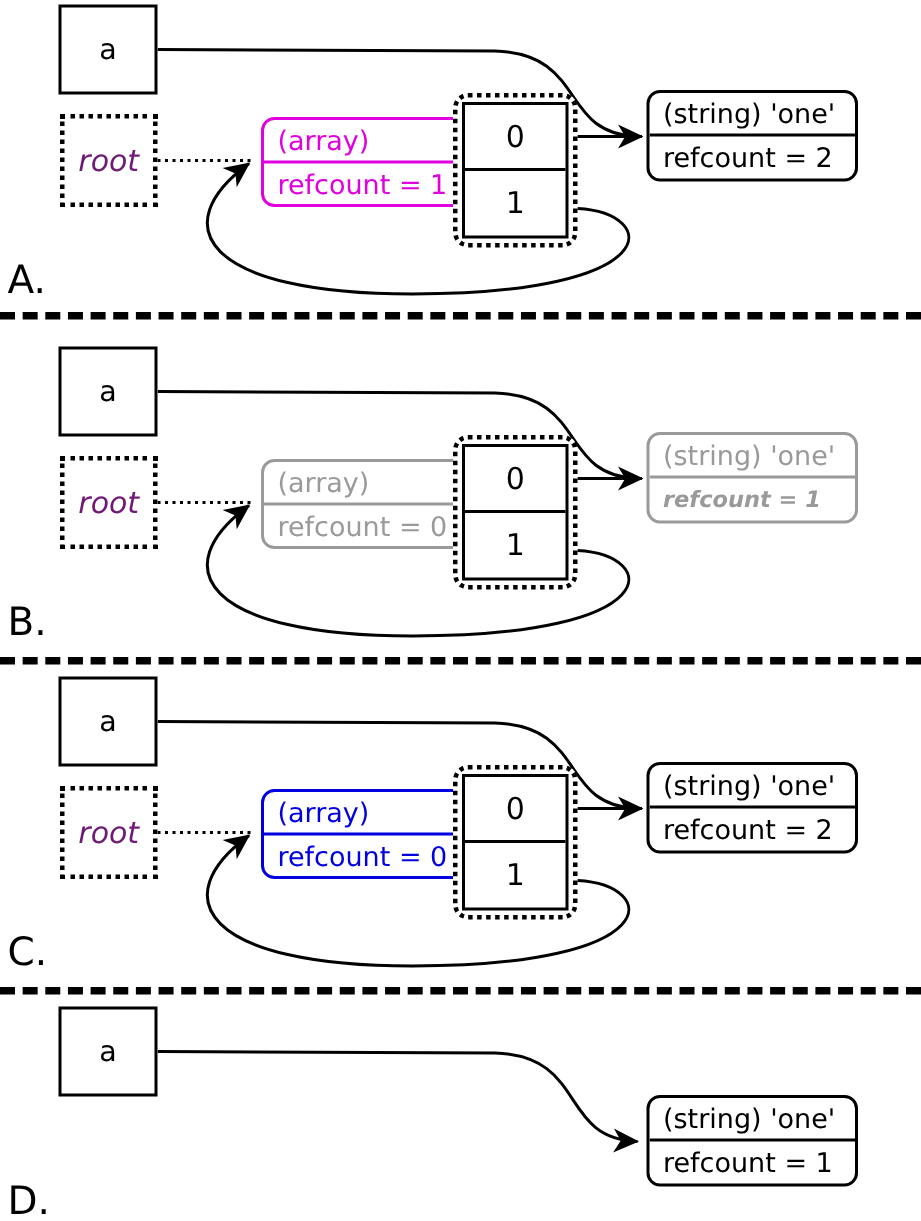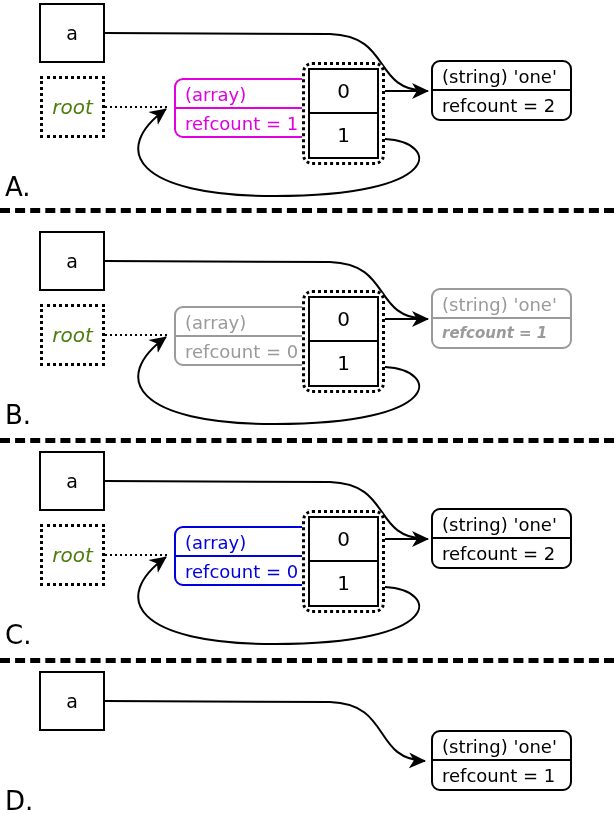--- a/index.html
+++ b/index.html
@@ -45,21 +45,21 @@
   
   .root-box {
     position: absolute;
     border: 3px dotted #000000;
     background: #ffffff;
     display: flex;
     align-items: center;
     justify-content: center;
     font-size: 20px;
     font-style: italic;
-    color: #4d7c0f;
+    color: #701a75;
     box-sizing: border-box;
   }
   
   .zval {
     position: absolute;
     border: 2px solid #000000;
     border-radius: 9px;
     background: #ffffff;
     box-sizing: border-box;
     overflow: hidden;

